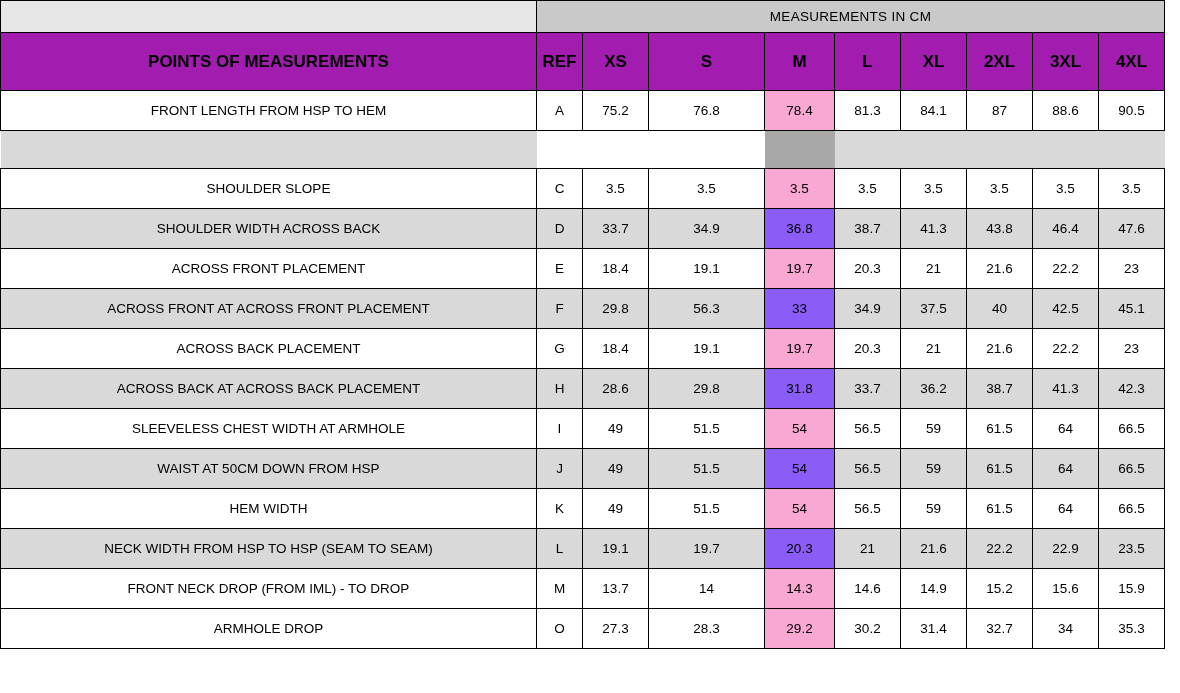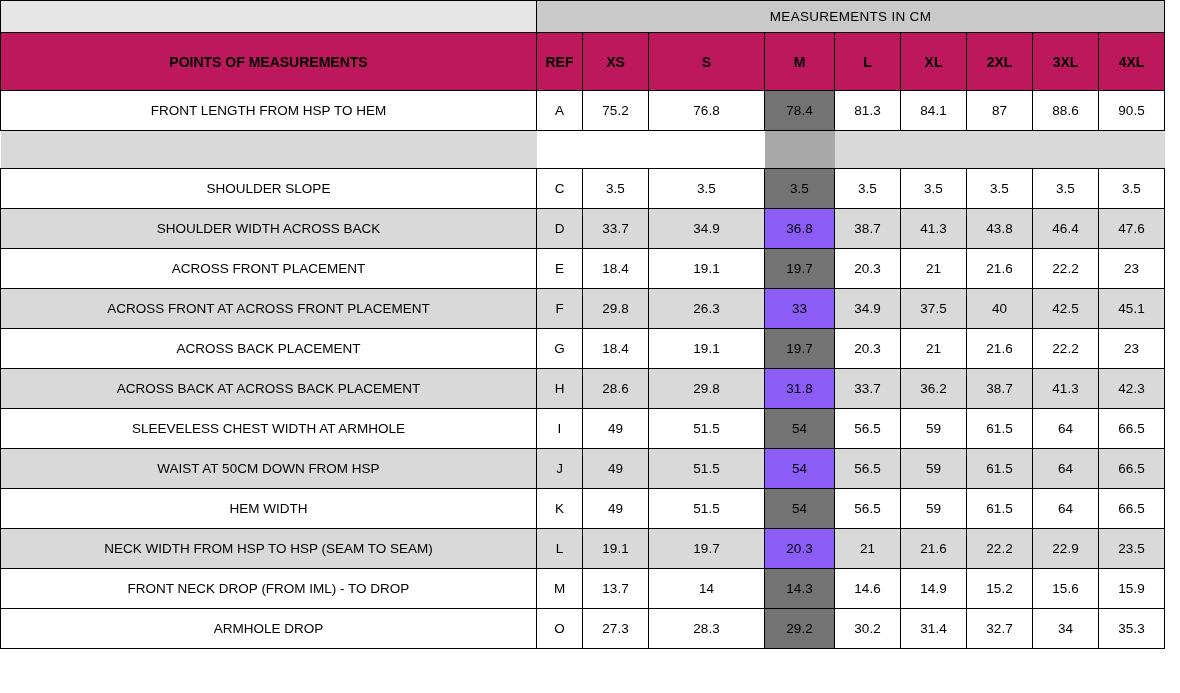--- a/index.html
+++ b/index.html
@@ -48,23 +48,23 @@
   }
   td.banner-title {
     background: #c9c9c9;
     font-weight: bold;
     font-size: 14px;
     letter-spacing: 0.3px;
   }
   
   tr.head td {
     height: 58px;
-    background: #be185d;
+    background: #a21caf;
     font-weight: bold;
-    font-size: 14px;
+    font-size: 17px;
   }
   td.head-label {
     text-align: left;
     padding-left: 6px;
     font-size: 13.5px;
   }
   td.head-m {
     background: #a8a8a8;
   }
   
@@ -72,21 +72,21 @@
     height: 40px;
   }
   td.row-label {
     text-align: left;
     padding-left: 6px;
     font-size: 13.5px;
     white-space: nowrap;
     overflow: hidden;
   }
   td.v-s { font-weight: bold; }
-  td.v-m { background: #737373; }
+  td.v-m { background: #f9a8d4; }
   
   tr.shaded td { background: #d9d9d9; }
   tr.shaded td.v-m { background: #8b5cf6; }
   
   tr.spacer td {
     height: 38px;
     background: #d9d9d9;
     border: 0;
   }
   tr.spacer td.sp-left {
@@ -195,21 +195,21 @@
       <td>21</td>
       <td>21.6</td>
       <td>22.2</td>
       <td>23</td>
     </tr>
 
     <tr class="data shaded">
       <td class="row-label">ACROSS FRONT AT ACROSS FRONT PLACEMENT</td>
       <td>F</td>
       <td>29.8</td>
-      <td class="v-s">26.3</td>
+      <td class="v-s">56.3</td>
       <td class="v-m">33</td>
       <td>34.9</td>
       <td>37.5</td>
       <td>40</td>
       <td>42.5</td>
       <td>45.1</td>
     </tr>
 
     <tr class="data">
       <td class="row-label">ACROSS BACK PLACEMENT</td>

